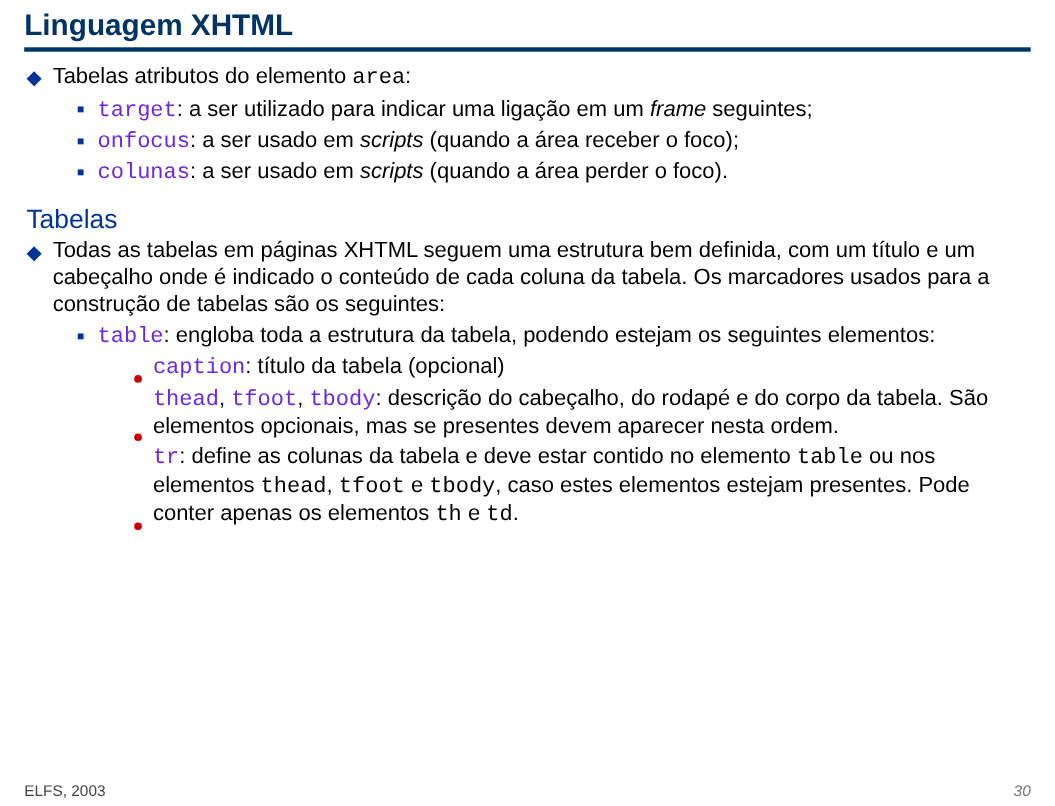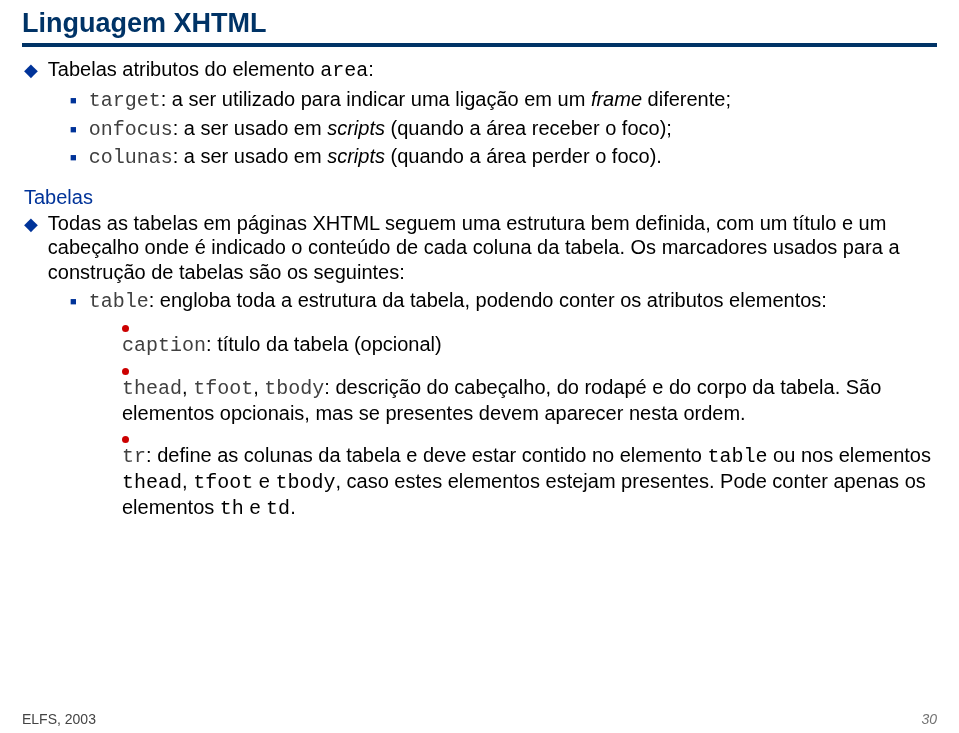--- a/index.html
+++ b/index.html
@@ -31,21 +31,21 @@
     margin-bottom: 10px;
     width: 100%;
   }
   .content {
     font-size: 20px;
     color: #000;
     line-height: 1.22;
   }
   .italic { font-style: italic; }
   .mono { font-family: "Courier New", Courier, monospace; }
-  .blue { color: #404040; }
+  .blue { color: #6d28d9; }
 
   .diamond-item {
     display: flex;
     align-items: flex-start;
     margin: 2px 0 4px 2px;
   }
   .diamond {
     color: #003399;
     font-size: 18px;
     margin-right: 10px;
@@ -65,38 +65,37 @@
     font-size: 11px;
     margin-right: 12px;
     margin-top: 7px;
     flex: 0 0 auto;
   }
   .square-item .txt { flex: 1; }
 
   .bullet-list { margin-left: 52px; }
   .bullet-item {
     display: flex;
-    align-items: flex-start;
+    align-items: flex-end;
     margin: 2px 0;
-    flex-direction: column;
   }
   .bullet-dot {
     width: 7px;
     height: 7px;
     border-radius: 50%;
     background: #cc0000;
     margin-right: 10px;
     margin-top: 8px;
     flex: 0 0 auto;
   }
   .bullet-item .txt { flex: 1; }
 
   .section-head {
     color: #003399;
-    font-size: 20px;
+    font-size: 24px;
     margin: 14px 0 2px 2px;
   }
 
   .footer {
     position: absolute;
     bottom: 6px;
     left: 22px;
     right: 22px;
     display: flex;
     justify-content: space-between;
@@ -121,21 +120,21 @@
       <span class="txt">
         <span>Tabelas atributos do elemento </span><span class="mono">area</span><span>:</span>
       </span>
     </div>
 
     <div class="square-list">
 
       <div class="square-item">
         <span class="square">■</span>
         <span class="txt">
-          <span class="mono blue">target</span><span>: a ser utilizado para indicar uma ligação em um </span><span class="italic">frame</span><span> diferente;</span>
+          <span class="mono blue">target</span><span>: a ser utilizado para indicar uma ligação em um </span><span class="italic">frame</span><span> seguintes;</span>
         </span>
       </div>
 
       <div class="square-item">
         <span class="square">■</span>
         <span class="txt">
           <span class="mono blue">onfocus</span><span>: a ser usado em </span><span class="italic">scripts</span><span> (quando a área receber o foco);</span>
         </span>
       </div>
 
@@ -152,21 +151,21 @@
 
     <div class="diamond-item">
       <span class="diamond">◆</span>
       <span class="txt">Todas as tabelas em páginas XHTML seguem uma estrutura bem definida, com um título e um cabeçalho onde é indicado o conteúdo de cada coluna da tabela. Os marcadores usados para a construção de tabelas são os seguintes:</span>
     </div>
 
     <div class="square-list">
       <div class="square-item">
         <span class="square">■</span>
         <span class="txt">
-          <span class="mono blue">table</span><span>: engloba toda a estrutura da tabela, podendo conter os atributos elementos:</span>
+          <span class="mono blue">table</span><span>: engloba toda a estrutura da tabela, podendo estejam os seguintes elementos:</span>
         </span>
       </div>
 
       <div class="bullet-list">
 
         <div class="bullet-item">
           <span class="bullet-dot"></span>
           <span class="txt">
             <span class="mono blue">caption</span><span>: título da tabela (opcional)</span>
           </span>

